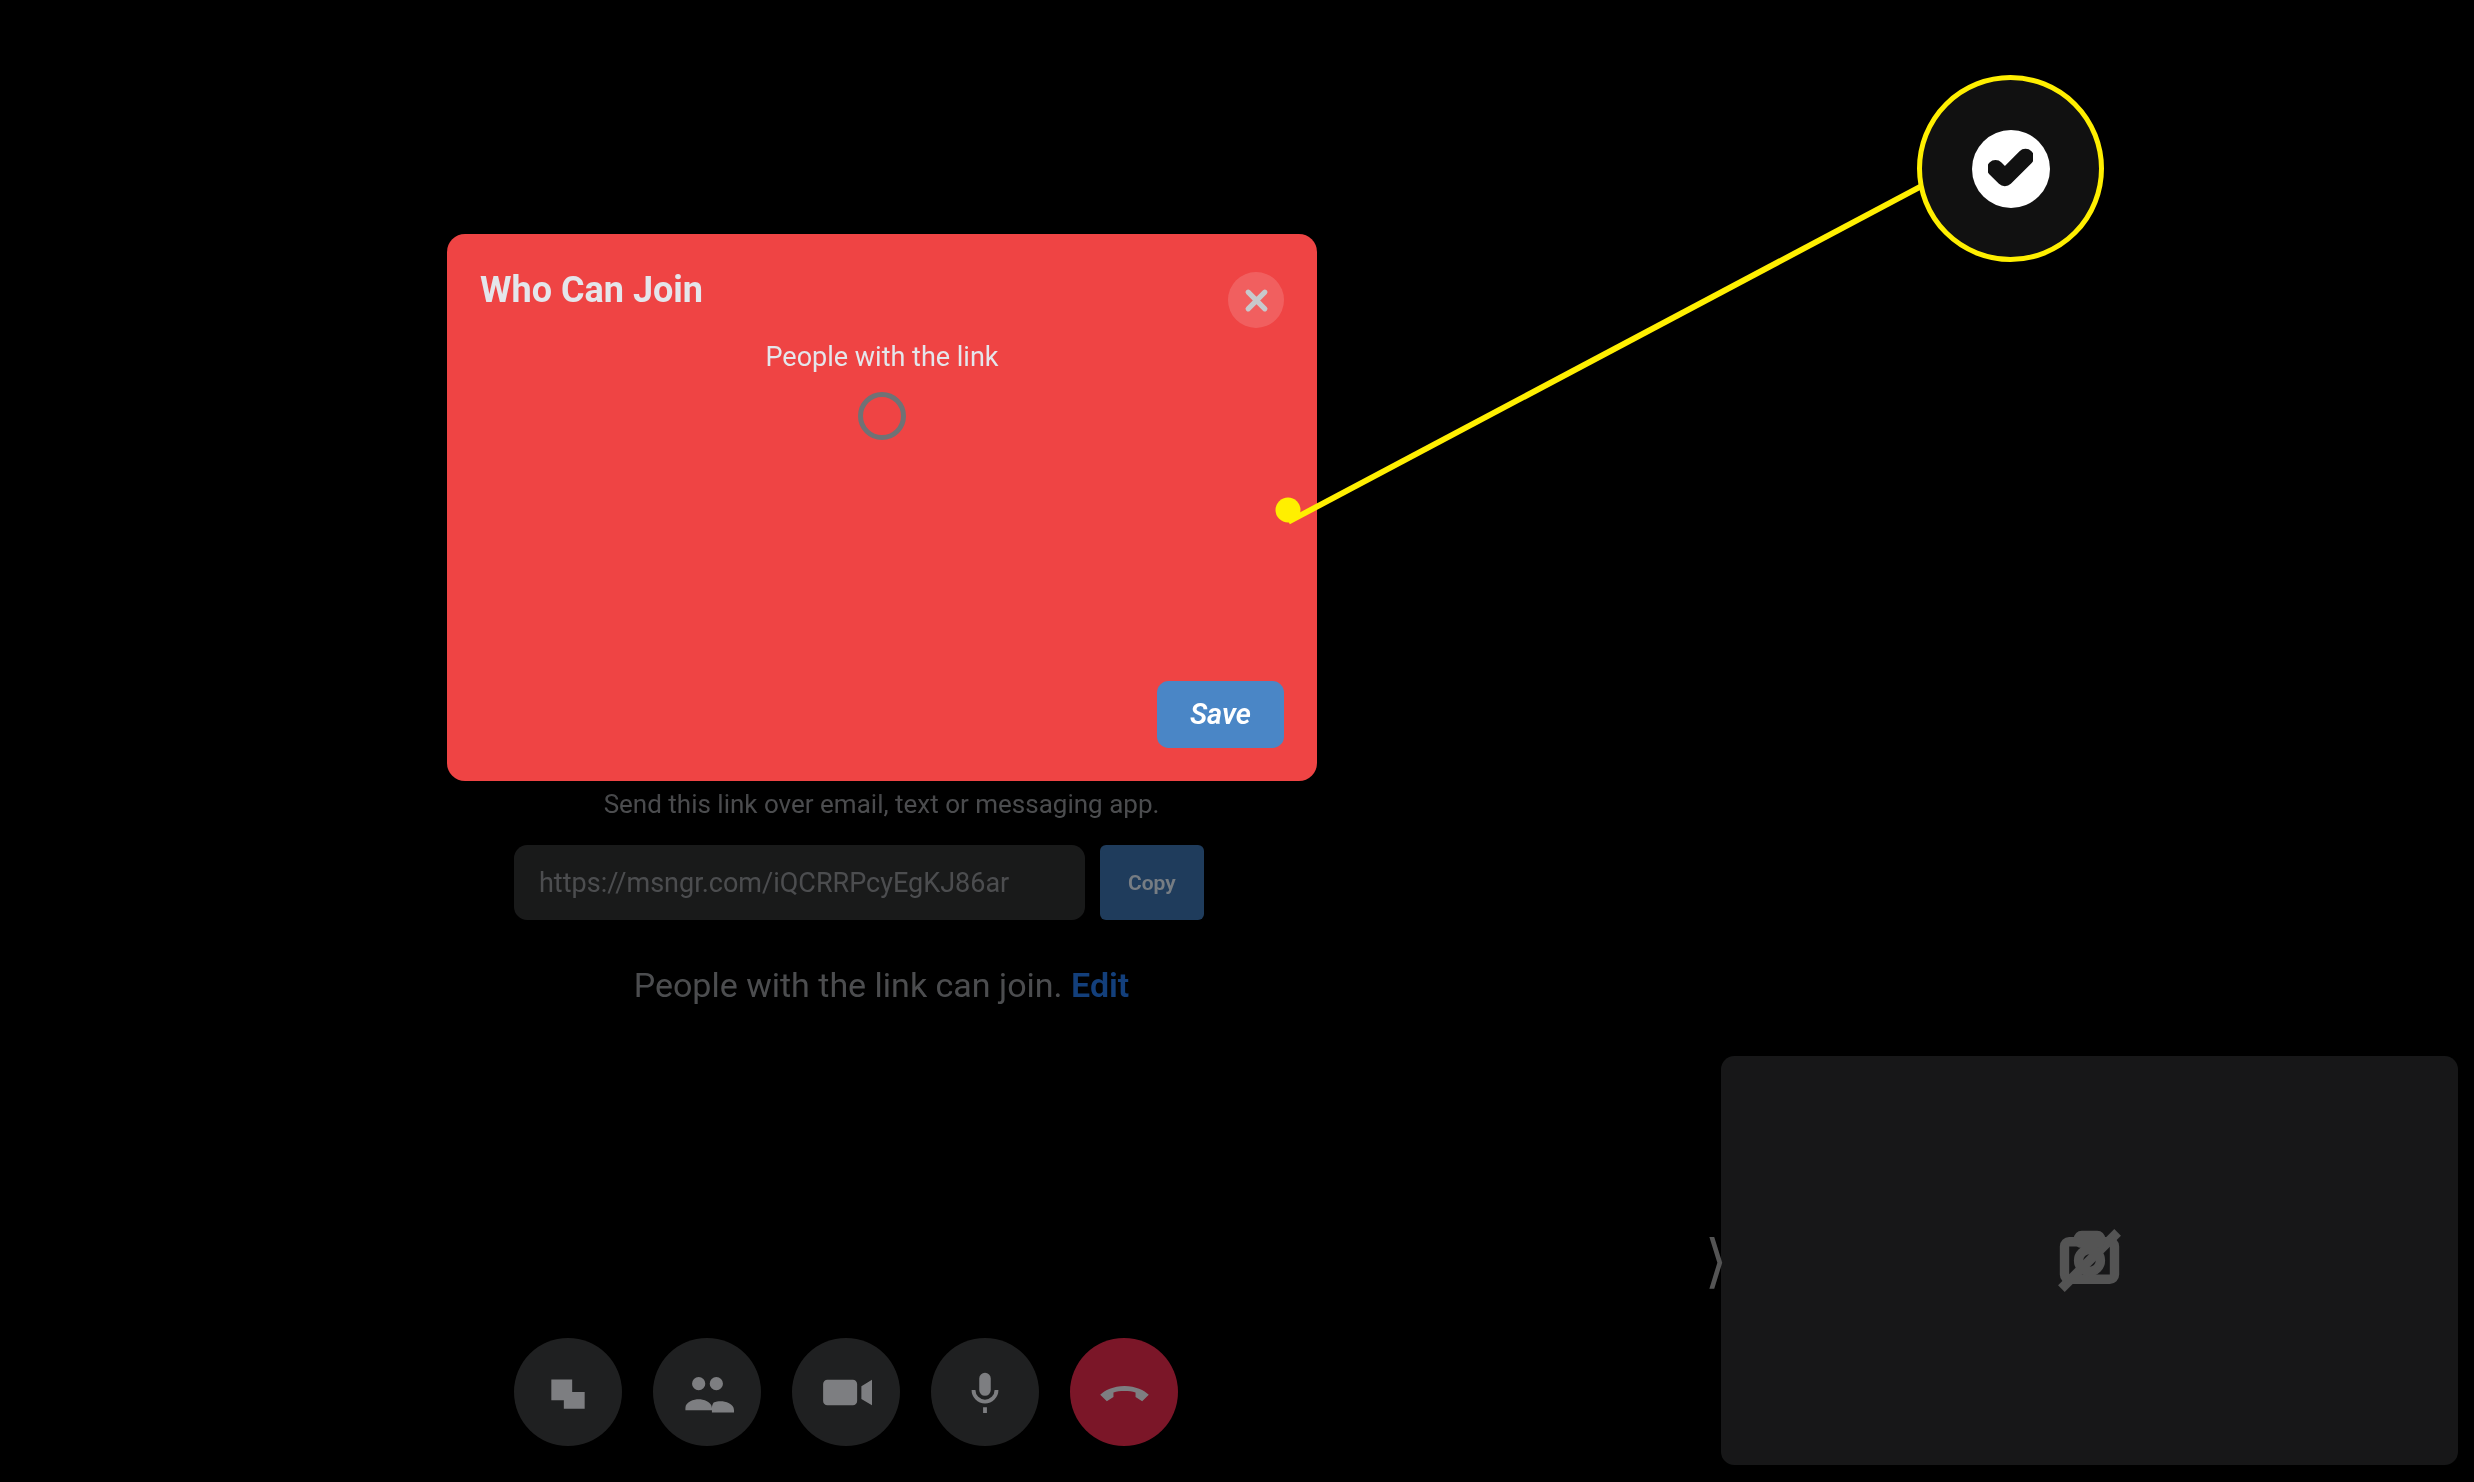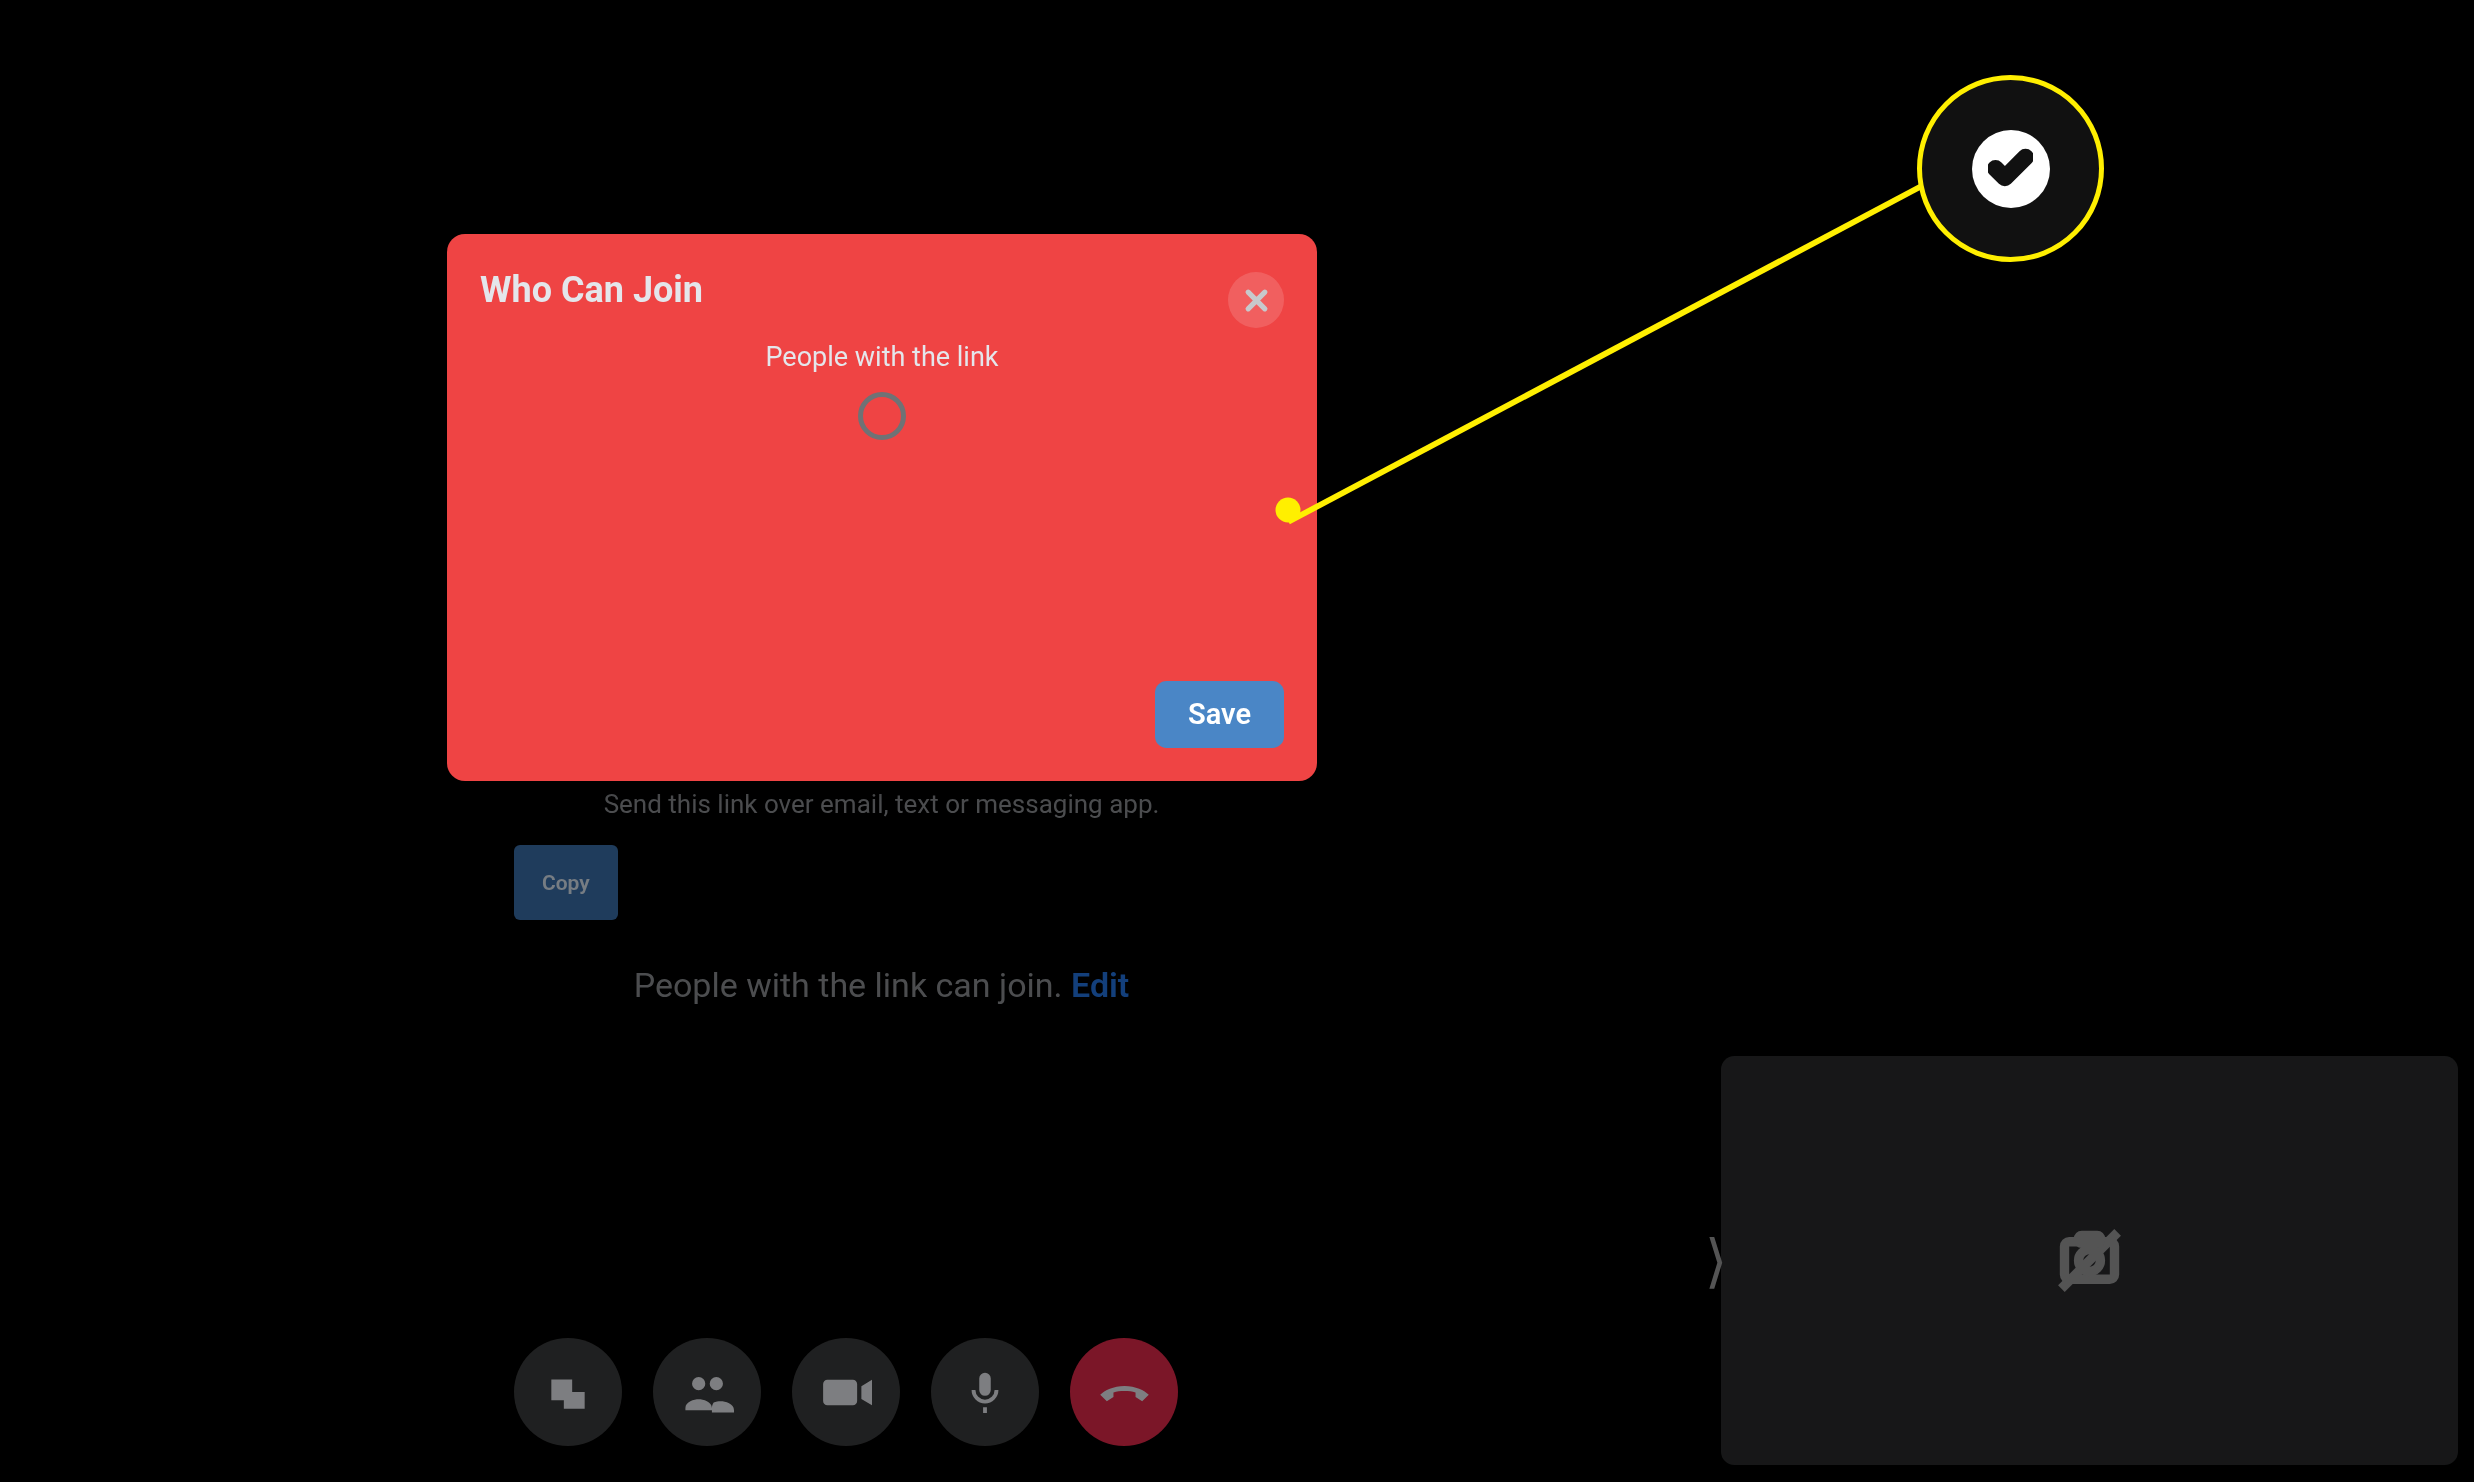--- a/index.html
+++ b/index.html
@@ -68,21 +68,21 @@
   .opt + .opt{border-top:0.8px solid #3e4042;}
   .opts{margin-top:30px;}
 
   .radio{width:48px;height:48px;border-radius:50%;box-sizing:border-box;}
   .radio.empty{border:5px solid #6f7275;}
   .radio.checked{background:#aeb3b9;display:flex;align-items:center;justify-content:center;}
   .radio.checked svg{width:28px;height:28px;stroke:#242526;stroke-width:7;fill:none;stroke-linecap:round;stroke-linejoin:round;}
 
   .save-btn{
     position:absolute;right:33px;bottom:33px;padding:16.6px 33px;border-radius:11.6px;
-    background:#4a86c6;color:#fff;font-size:29px;font-weight:600;
+    background:#4a86c6;color:#fff;font-size:29px;font-weight:600;font-style:italic;
   }
 
   
   .annot{position:absolute;inset:0;pointer-events:none;}
   .annot-line{position:absolute;left:1288px;top:141px;width:721px;height:389px;}
   .annot-dot{position:absolute;left:1288px;top:510px;width:25px;height:25px;border-radius:50%;
     background:#ffef00;transform:translate(-50%,-50%);}
   .annot-bubble{
     position:absolute;left:1917px;top:75px;width:187px;height:187px;border-radius:50%;
     background:#111;border:5.8px solid #ffef00;box-sizing:border-box;
@@ -99,20 +99,23 @@
 </head>
 <body>
 
 <div class="stage" id="stage" style="transform: scale(1);">
 
   <div class="bg-layer" data-interactable="false">
 
     <div class="invite-text" data-interactable="false">Send this link over email, text or messaging app.</div>
 
     <div class="link-row" data-interactable="false">
+      <div class="link-field" data-interactable="true">
+        <span data-interactable="false">https://msngr.com/iQCRRPcyEgKJ86ar</span>
+      </div>
       <div class="copy-btn" data-interactable="true">Copy</div>
     </div>
 
     <div class="join-text" data-interactable="false">
       <span data-interactable="false">People with the link can join. </span><span class="edit" data-interactable="true">Edit</span>
     </div>
 
     <div class="ctrl-bar" data-interactable="false">
       <div class="ctrl" data-interactable="true">
         <svg viewBox="0 0 24 24" width="50" height="50">

